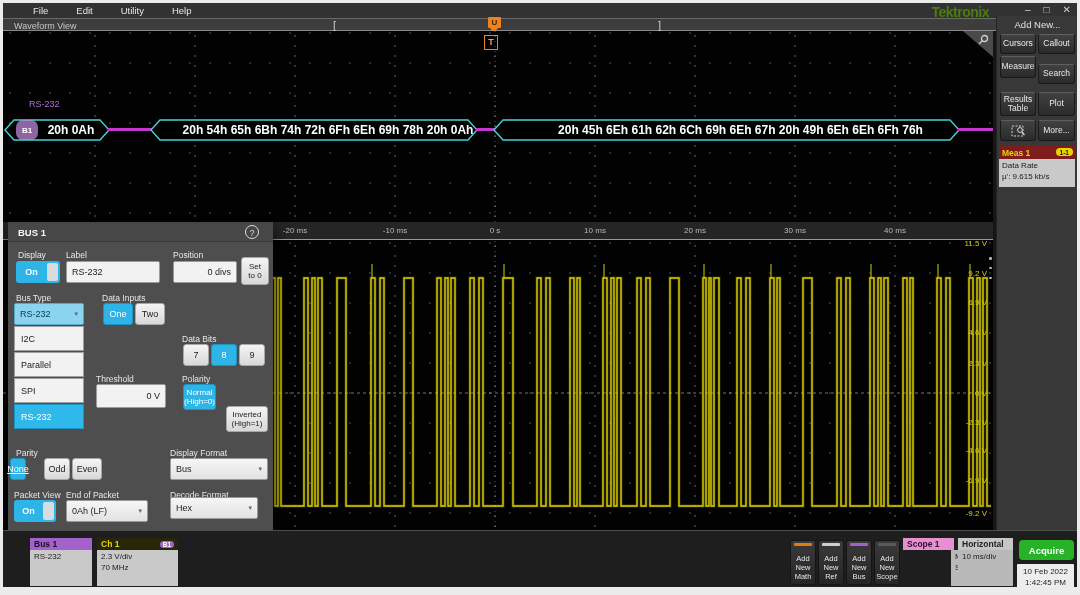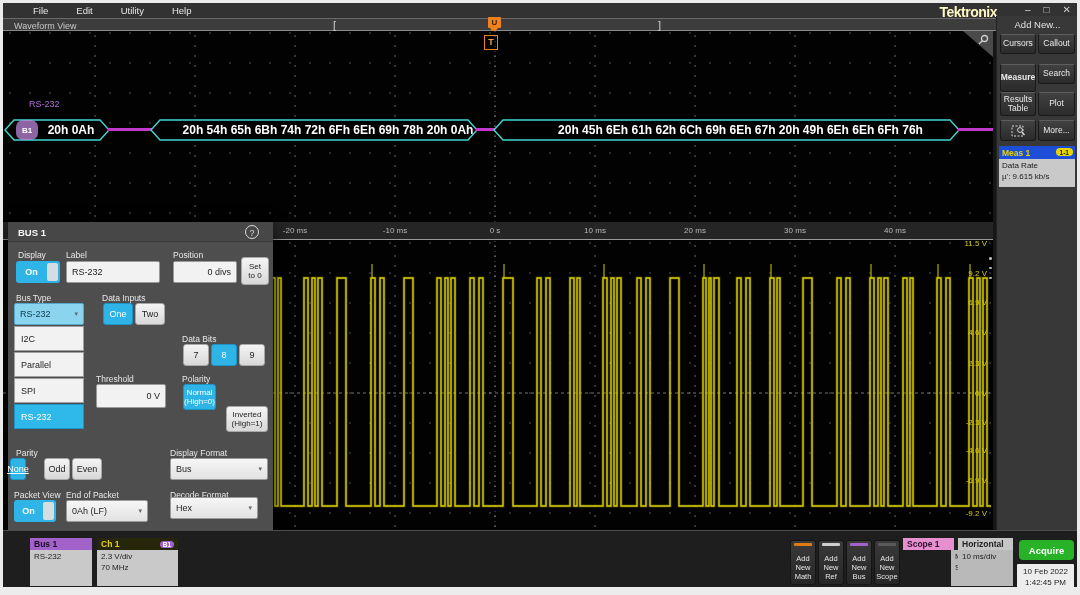--- a/index.html
+++ b/index.html
@@ -3,21 +3,21 @@
 <meta charset="utf-8">
 <style>
   html,body{margin:0;padding:0;background:#ffffff;font-family:"Liberation Sans",sans-serif;}
   .frame{position:relative;width:1080px;height:595px;background:#ececec;box-sizing:border-box;padding:3px 3px 8px;}
   .app{position:relative;width:1074px;height:584px;background:#161616;overflow:hidden;}
   .ab{position:absolute;}
   
   .menubar{left:0;top:0;width:1074px;height:15px;background:#323232;color:#e6e6e6;font-size:9.5px;display:flex;align-items:center;}
   .menubar .mi{margin-left:28px;cursor:default;}
   .menubar .mi:first-child{margin-left:30px;}
-  .logo{right:80px;top:1px;color:#fef9c3;font-size:14px;font-weight:bold;letter-spacing:-0.5px;}
+  .logo{right:88px;top:1px;color:#4d7c0f;font-size:14px;font-weight:bold;letter-spacing:-0.5px;}
   .winctl{right:6px;top:1px;display:flex;gap:13px;color:#cfcfcf;font-size:10px;}
   .tabbar{left:0;top:15px;width:1074px;height:13px;background:#3d3d3d;border-top:1px solid #6a6a6a;border-bottom:1px solid #8a8a8a;box-sizing:border-box;color:#c8c8c8;font-size:9px;}
   .tabtitle{left:11px;top:2px;}
   .zbracket{top:0px;color:#d0d0d0;font-size:11px;line-height:12px;}
   .trigflag{left:485px;top:14px;width:13px;height:11px;background:#ef8220;color:#402300;font-size:8px;font-weight:bold;text-align:center;line-height:11px;border-radius:1px;}
   .trigflag:after{content:"";position:absolute;left:2px;top:11px;border-left:4.5px solid transparent;border-right:4.5px solid transparent;border-top:5px solid #ef8220;}
   
   .plot{left:0;top:28px;width:990px;height:499px;background:#020202;overflow:hidden;
     background-image:
       radial-gradient(circle, rgba(255,255,255,0.20) 0.7px, transparent 1px),
@@ -54,21 +54,21 @@
   .drop .cap{margin-left:auto;color:#666;font-size:7px;}
   .drop.blue{background:#8ad4f0;color:#10384a;border-color:#57a8c8;}
   .listitem{left:6px;width:70px;height:25px;background:#f2f2f2;border:1px solid #9f9f9f;color:#1c1c1c;font-size:9px;display:flex;align-items:center;padding-left:6px;box-sizing:border-box;}
   .listitem.sel{background:#2fb9ea;color:#ffffff;border-color:#1d94c6;}
   .dlgptr{left:35px;top:527px;width:0;height:0;border-left:9px solid transparent;border-right:9px solid transparent;border-top:8px solid #4e4e4e;}
   
   .sidebar{right:0;top:13px;width:81px;height:514px;background:#383838;border-left:1px solid #222;box-sizing:border-box;}
   .sidetitle{left:0;top:3px;width:81px;text-align:center;color:#e2e2e2;font-size:9.5px;}
   .sbtn{background:linear-gradient(#414141,#2b2b2b);border:1px solid #191919;border-top-color:#5e5e5e;border-radius:3px;color:#eaeaea;font-size:8.5px;display:flex;align-items:center;justify-content:center;text-align:center;white-space:pre-line;line-height:1.1;box-sizing:border-box;}
   .meascard{left:2px;top:130px;width:76px;}
-  .meashdr{position:relative;height:13px;background:#1d4ed8;text-align:right;}
+  .meashdr{position:relative;height:13px;background:#7f1d1d;text-align:right;}
   .meashdr .mt{position:absolute;left:3px;top:2px;color:#e8d500;font-size:8.5px;font-weight:bold;}
   .measpill{position:absolute;right:2px;top:2px;background:#e8d500;color:#222;font-size:6.5px;font-weight:bold;border-radius:4px;padding:0.5px 4px;}
   .measbody{background:#c9c9c9;color:#1a1a1a;font-size:8px;padding:2px 3px 4px;line-height:1.35;}
   .handle{right:84px;top:254px;width:5px;height:22px;display:flex;flex-direction:column;align-items:center;justify-content:space-between;}
   .handle i{width:2.5px;height:2.5px;background:#b5b5b5;border-radius:50%;}
   
   .bottombar{left:0;top:527px;width:1074px;height:57px;background:#1e1e1e;border-top:1px solid #4d4d4d;box-sizing:border-box;}
   .badge{top:7px;}
   .badge .bh{height:12px;font-size:8.5px;font-weight:bold;display:flex;align-items:center;padding:0 4px;box-sizing:border-box;}
   .badge .bb{background:#c9c9c9;color:#1d1d1d;font-size:8px;padding:2px 4px;line-height:1.35;box-sizing:border-box;}
@@ -244,21 +244,21 @@
   <div class="ab handle">
         <i></i>
         <i></i>
         <i></i>
       </div>
 
   <div class="ab sidebar">
     <div class="ab sidetitle">Add New...</div>
     <div class="ab sbtn" style="left:3px;top:18px;width:36px;height:20px;">Cursors</div>
     <div class="ab sbtn" style="left:41px;top:18px;width:37px;height:20px;">Callout</div>
-    <div class="ab sbtn" style="left:3px;top:48px;width:36px;height:28px;font-weight:bold;">Measure</div>
+    <div class="ab sbtn" style="left:3px;top:40px;width:36px;height:22px;">Measure</div>
     <div class="ab sbtn" style="left:41px;top:48px;width:37px;height:20px;">Search</div>
     <div class="ab sbtn" style="left:3px;top:76px;width:36px;height:24px;">Results
 Table</div>
     <div class="ab sbtn" style="left:41px;top:76px;width:37px;height:24px;">Plot</div>
     <div class="ab sbtn" style="left:3px;top:104px;width:36px;height:21px;">
       <svg width="15" height="14" viewBox="0 0 15 14">
         <rect x="1" y="2" width="11" height="10" fill="none" stroke="#d8d8d8" stroke-width="1" stroke-dasharray="2 1.5"></rect>
         <circle cx="9" cy="6" r="2.4" fill="none" stroke="#d8d8d8" stroke-width="1"></circle>
         <line x1="10.8" y1="8" x2="13.5" y2="11" stroke="#d8d8d8" stroke-width="1.2"></line>
       </svg>

